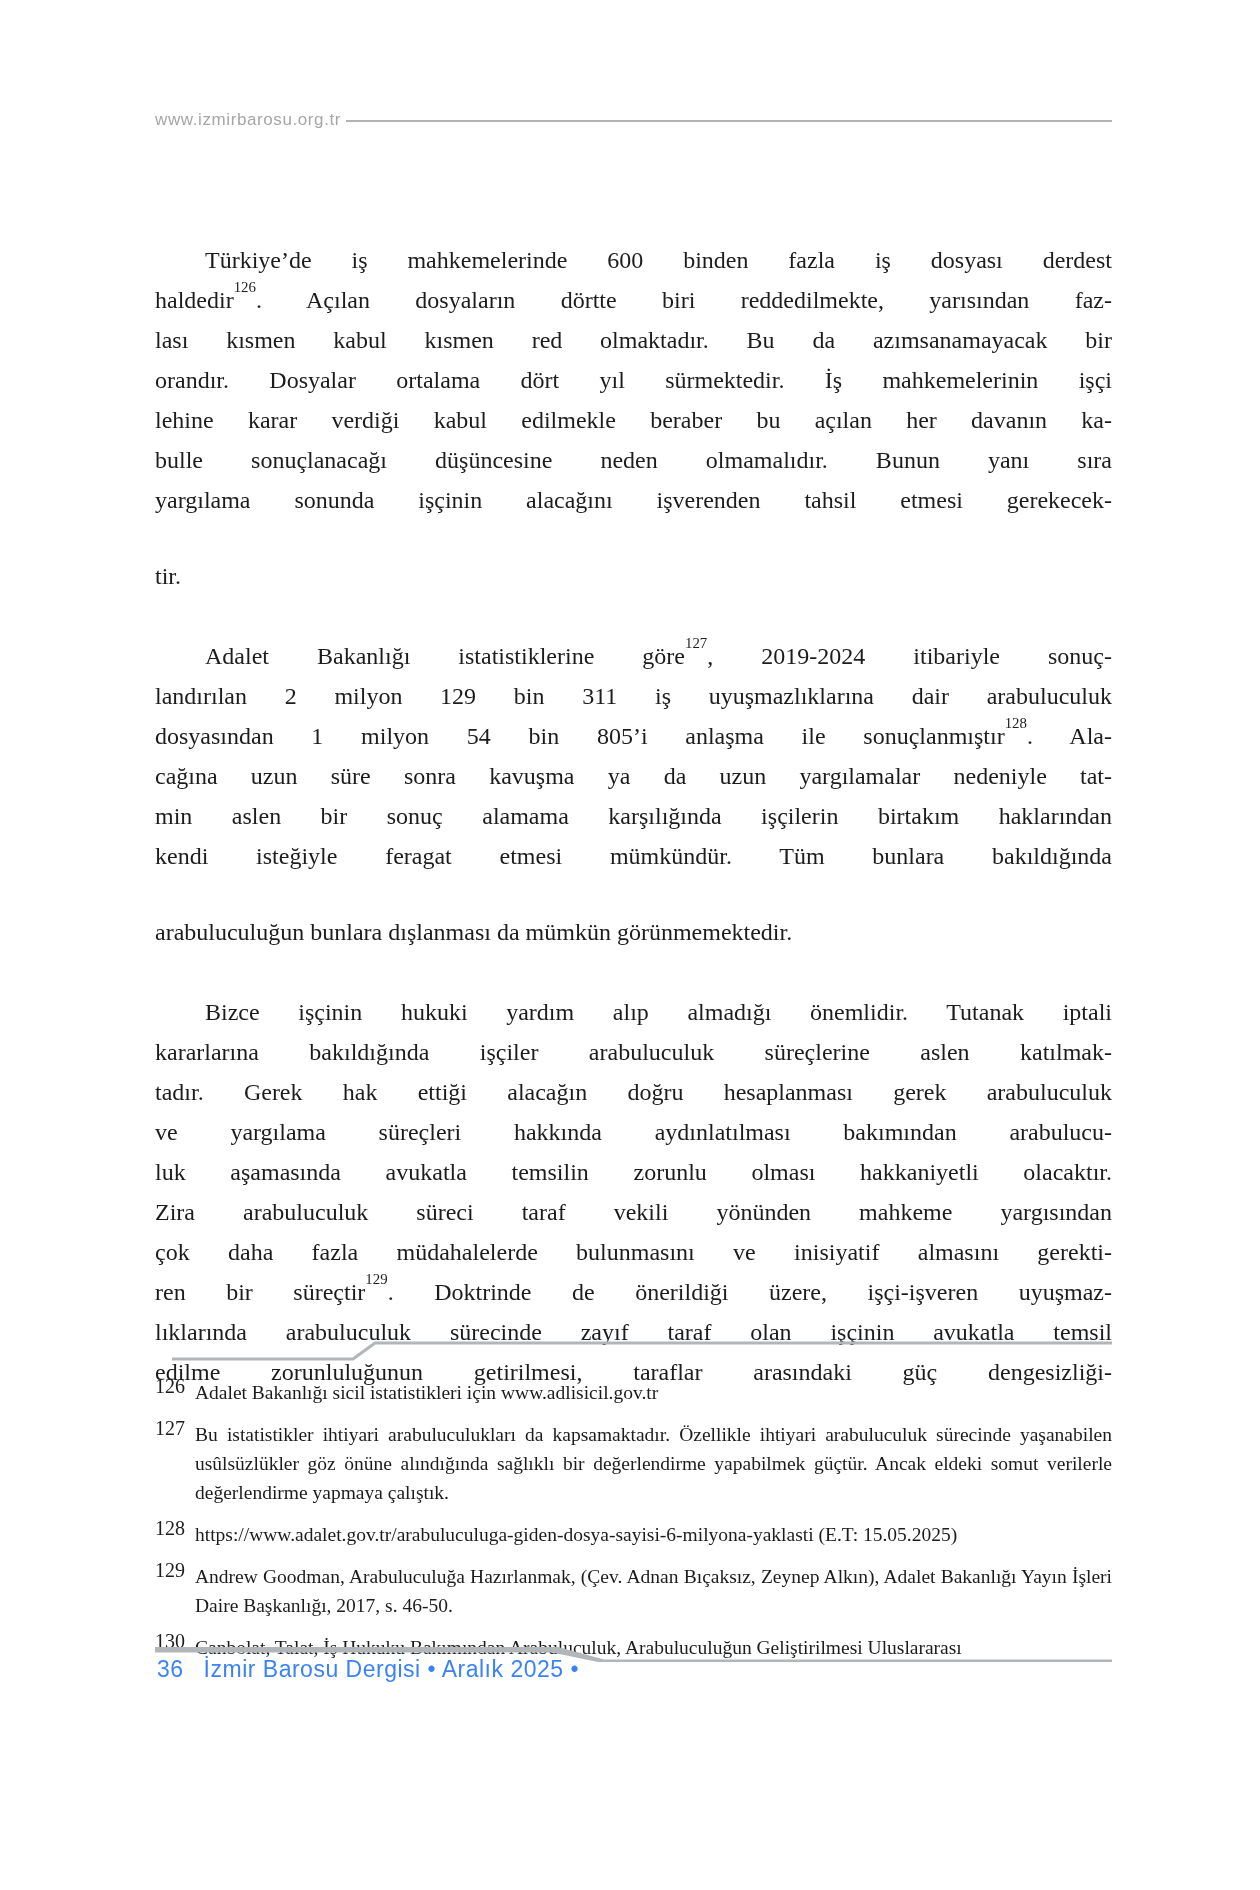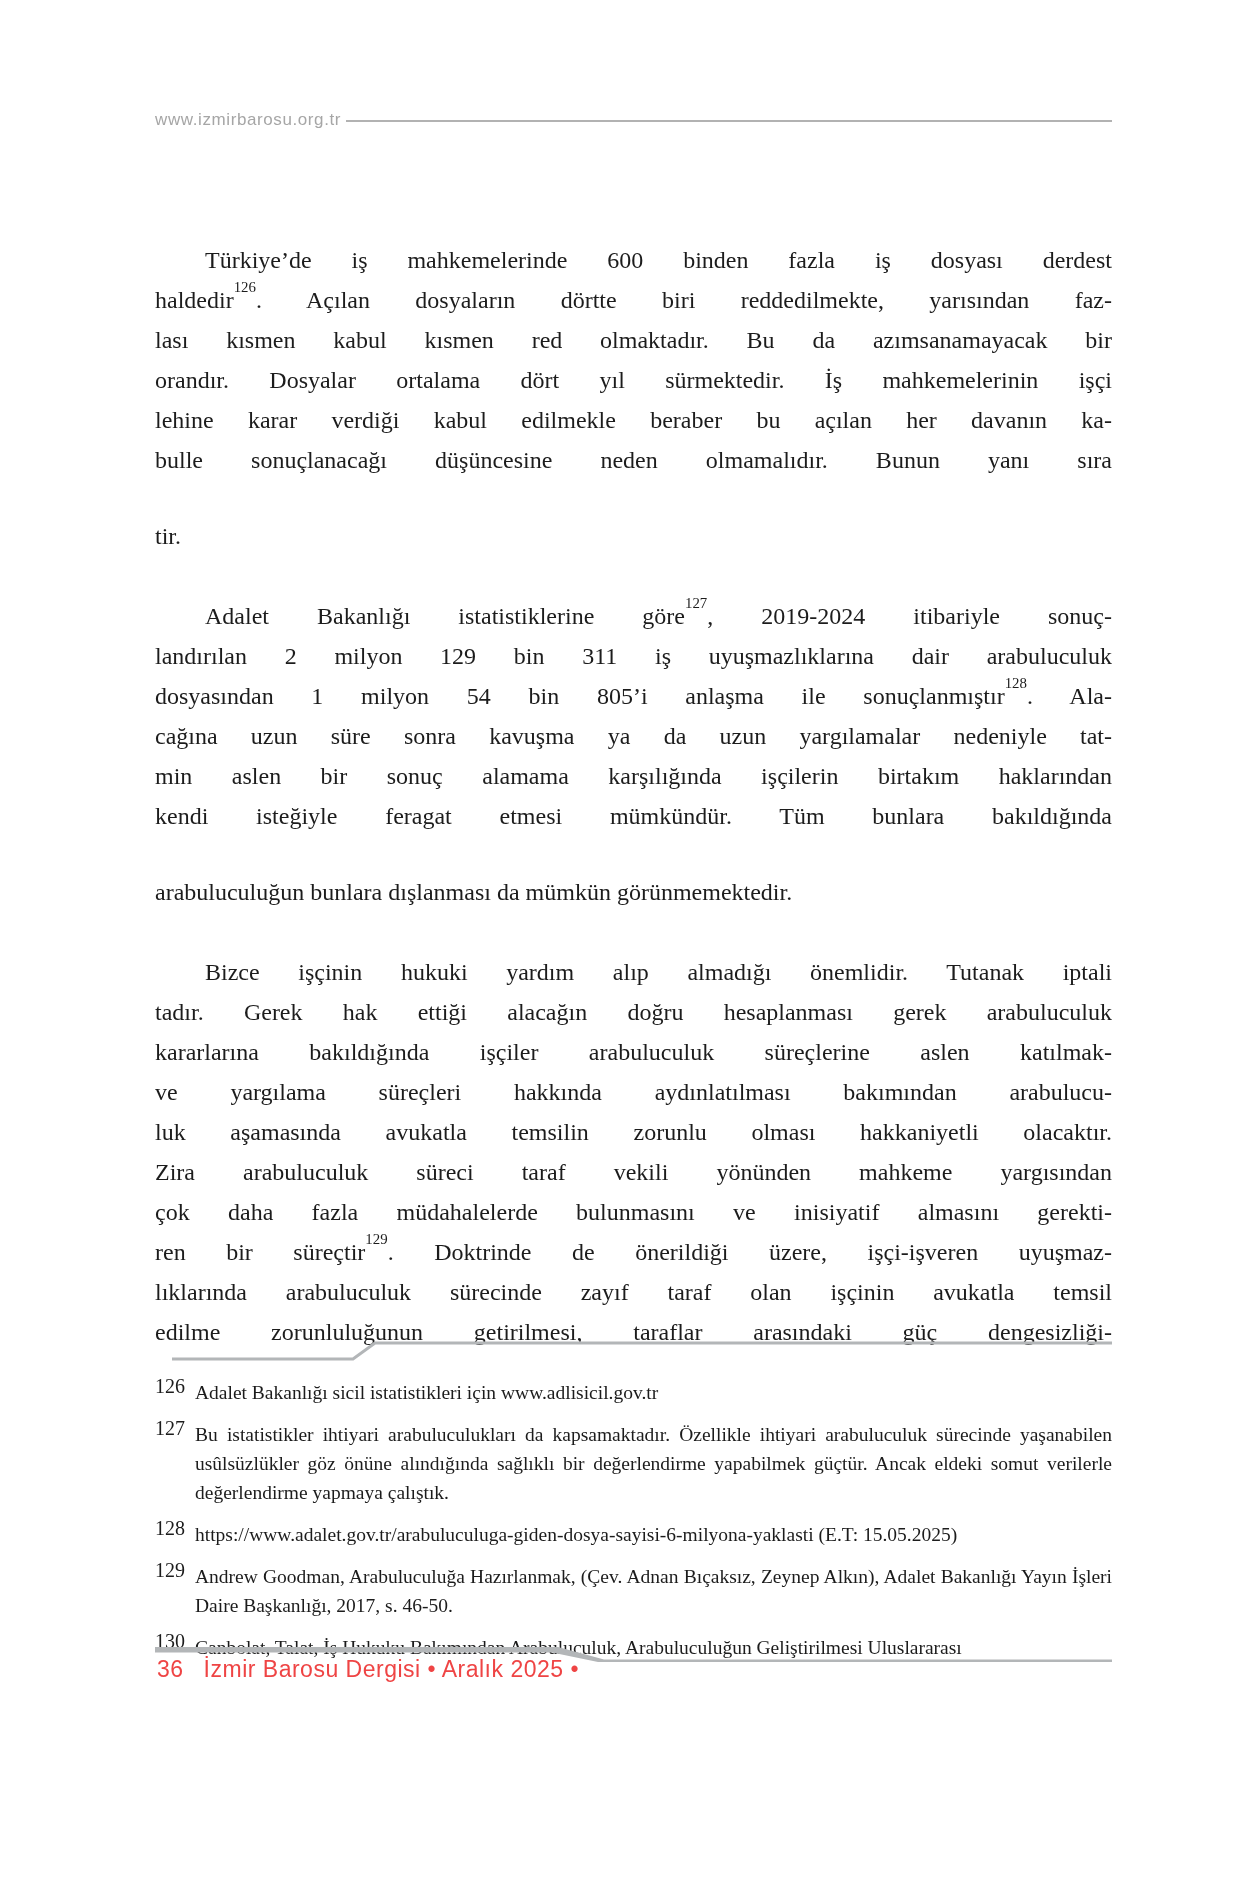--- a/index.html
+++ b/index.html
@@ -37,21 +37,21 @@
     font-size:19.5px;line-height:29px;color:#1c1c1c;
   }
   .footnote{position:relative;padding-left:40px;text-align:justify;margin-bottom:13px;}
   .footnote:last-child{margin-bottom:0;}
   .fn-num{position:absolute;left:0;top:-6px;font-size:20px;}
   
   .footer-swoosh{position:absolute;left:155px;top:1644px;}
   .footer{
     position:absolute;left:157px;top:1656px;
     font-family:"Liberation Sans", sans-serif;
-    font-size:23px;color:#ef4444;letter-spacing:.5px;
+    font-size:23px;color:#3b82f6;letter-spacing:.5px;
     display:flex;align-items:flex-start;
   }
   .footer .page-num{margin-right:20px;}
 </style>
 </head>
 <body>
 
 <div class="page">
 
   <header class="header">
@@ -60,35 +60,36 @@
   </header>
 
   <main class="body-text" id="body-text">
       <div class="para">
         <div class="line first">Türkiye’de iş mahkemelerinde 600 binden fazla iş dosyası derdest</div>
         <div class="line">haldedir<sup class="sup">126</sup>. Açılan dosyaların dörtte biri reddedilmekte, yarısından faz-</div>
         <div class="line">lası kısmen kabul kısmen red olmaktadır. Bu da azımsanamayacak bir</div>
         <div class="line">orandır. Dosyalar ortalama dört yıl sürmektedir. İş mahkemelerinin işçi</div>
         <div class="line">lehine karar verdiği kabul edilmekle beraber bu açılan her davanın ka-</div>
         <div class="line">bulle sonuçlanacağı düşüncesine neden olmamalıdır. Bunun yanı sıra</div>
+        <div class="line">yargılama sonunda işçinin alacağını işverenden tahsil etmesi gerekecek-</div>
         <div class="line last">tir.</div>
       </div>
       <div class="para">
         <div class="line first">Adalet Bakanlığı istatistiklerine göre<sup class="sup">127</sup>, 2019-2024 itibariyle sonuç-</div>
         <div class="line">landırılan 2 milyon 129 bin 311 iş uyuşmazlıklarına dair arabuluculuk</div>
         <div class="line">dosyasından 1 milyon 54 bin 805’i anlaşma ile sonuçlanmıştır<sup class="sup">128</sup>. Ala-</div>
         <div class="line">cağına uzun süre sonra kavuşma ya da uzun yargılamalar nedeniyle tat-</div>
         <div class="line">min aslen bir sonuç alamama karşılığında işçilerin birtakım haklarından</div>
         <div class="line">kendi isteğiyle feragat etmesi mümkündür. Tüm bunlara bakıldığında</div>
         <div class="line last">arabuluculuğun bunlara dışlanması da mümkün görünmemektedir.</div>
       </div>
       <div class="para">
         <div class="line first">Bizce işçinin hukuki yardım alıp almadığı önemlidir. Tutanak iptali</div>
+        <div class="line">kararlarına bakıldığında işçiler arabuluculuk süreçlerine aslen katılmak-</div>
         <div class="line">tadır. Gerek hak ettiği alacağın doğru hesaplanması gerek arabuluculuk</div>
-        <div class="line">kararlarına bakıldığında işçiler arabuluculuk süreçlerine aslen katılmak-</div>
         <div class="line">ve yargılama süreçleri hakkında aydınlatılması bakımından arabulucu-</div>
         <div class="line">luk aşamasında avukatla temsilin zorunlu olması hakkaniyetli olacaktır.</div>
         <div class="line">Zira arabuluculuk süreci taraf vekili yönünden mahkeme yargısından</div>
         <div class="line">çok daha fazla müdahalelerde bulunmasını ve inisiyatif almasını gerekti-</div>
         <div class="line">ren bir süreçtir<sup class="sup">129</sup>. Doktrinde de önerildiği üzere, işçi-işveren uyuşmaz-</div>
         <div class="line">lıklarında arabuluculuk sürecinde zayıf taraf olan işçinin avukatla temsil</div>
         <div class="line">edilme zorunluluğunun getirilmesi, taraflar arasındaki güç dengesizliği-</div>
       </div>
     </main>
 

